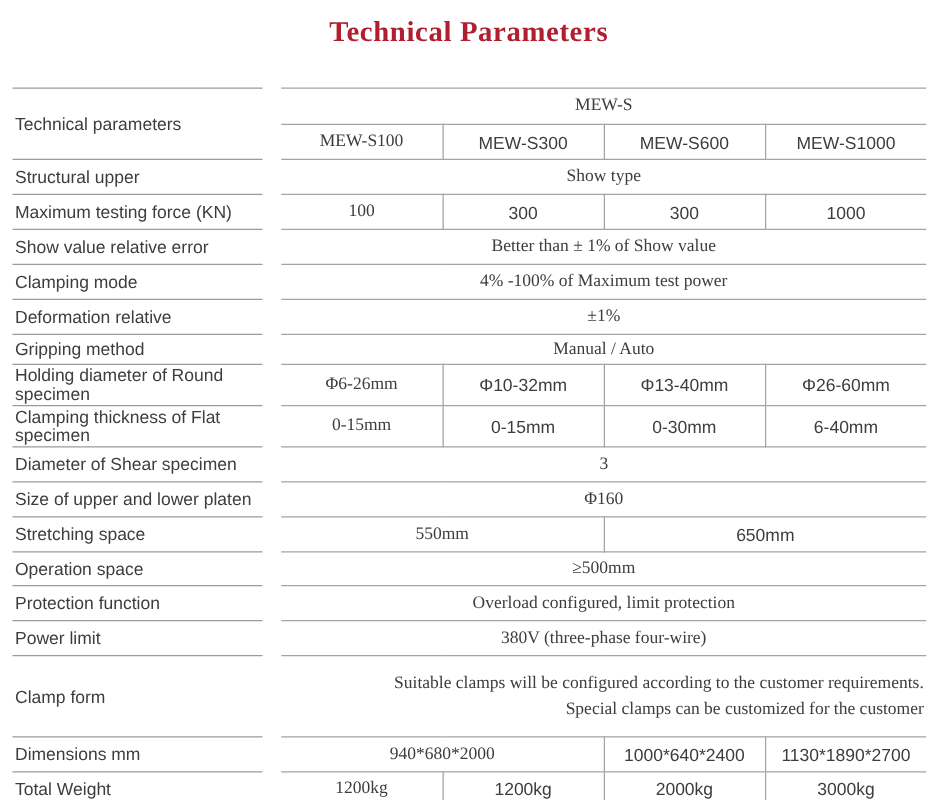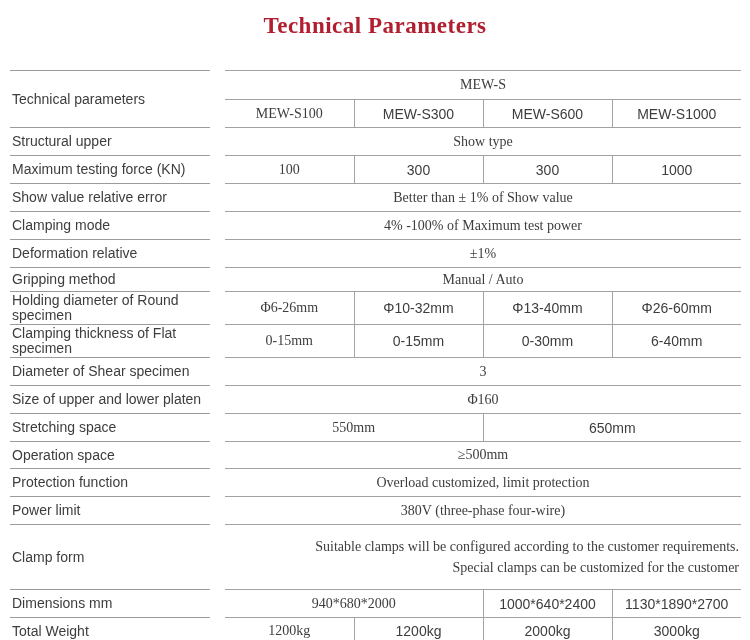--- a/index.html
+++ b/index.html
@@ -160,21 +160,21 @@
 
       <tr style="height:27px">
         <td class="lbl">Operation space</td>
         <td class="gap"></td>
         <td class="c first last" colspan="4">≥500mm</td>
       </tr>
 
       <tr style="height:28px">
         <td class="lbl">Protection function</td>
         <td class="gap"></td>
-        <td class="c first last" colspan="4">Overload customized, limit protection</td>
+        <td class="c first last" colspan="4">Overload configured, limit protection</td>
       </tr>
 
       <tr style="height:28px">
         <td class="lbl">Power limit</td>
         <td class="gap"></td>
         <td class="c first last" colspan="4">380V (three-phase four-wire)</td>
       </tr>
 
       <tr style="height:65px">
         <td class="lbl">Clamp form</td>

